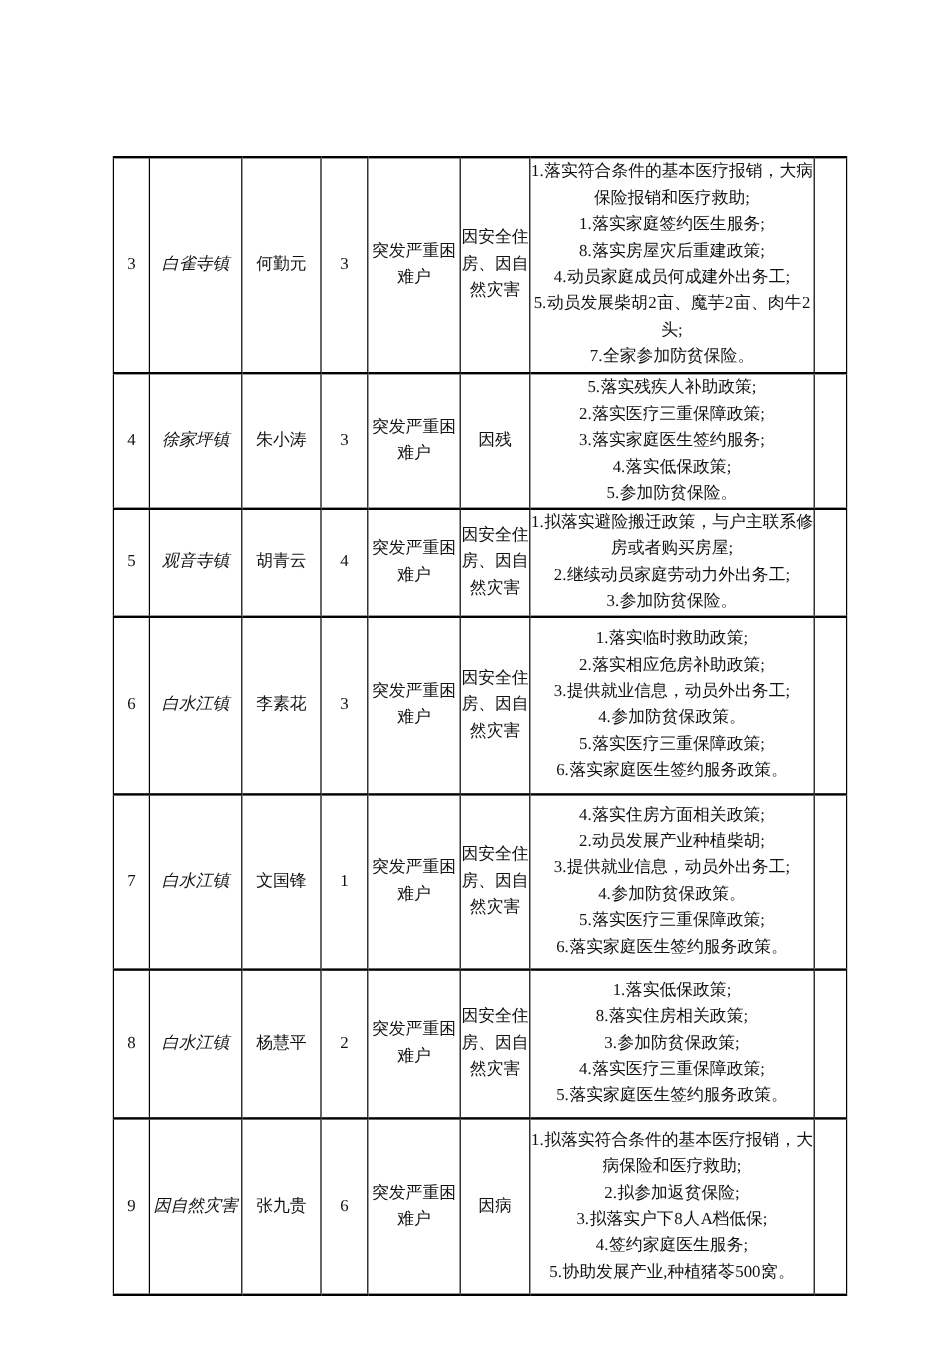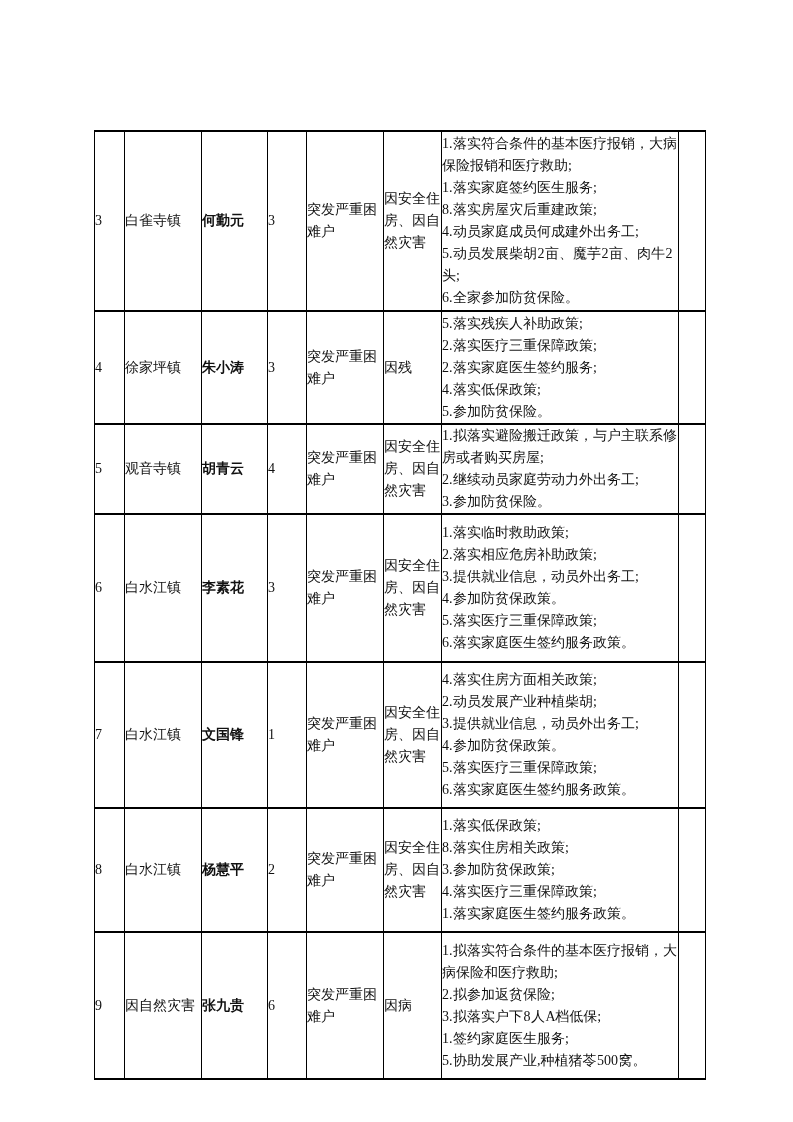--- a/index.html
+++ b/index.html
@@ -21,39 +21,40 @@
     top: 130px;
     border-collapse: collapse;
     table-layout: fixed;
     width: 611px;
   }
   table.report-table td {
     border: 1px solid #000000;
     border-top-width: 2px;
     border-bottom-width: 2px;
     vertical-align: middle;
+    text-align: center;
     font-size: 14px;
     line-height: 22px;
     color: #111111;
     padding: 0;
     overflow: hidden;
     word-break: normal;
   }
   
   tr.row-0 { height: 180px; }
   tr.row-1 { height: 113px; }
   tr.row-2 { height: 87px;  }
   tr.row-3 { height: 148px; }
   tr.row-4 { height: 146px; }
   tr.row-5 { height: 124px; }
   tr.row-6 { height: 147px; }
 
   td.cell-no      { }
-  td.cell-town    { padding: 0 2px; }
-  td.cell-person  { padding: 0 2px; font-weight: bold; }
+  td.cell-town    { padding: 0 2px; font-style: italic; }
+  td.cell-person  { padding: 0 2px; }
   td.cell-count   { }
   td.cell-category{ padding: 0 8px; }
   td.cell-reason  { padding: 0 5px; }
   td.cell-measures{
     text-align: left;
     padding: 2px 4px 2px 8px;
     word-spacing: -3px;
   }
   td.cell-note { }
   .measure-item { margin: 0; }
@@ -80,35 +81,35 @@
           <td class="cell-person">何勤元</td>
           <td class="cell-count">3</td>
           <td class="cell-category">突发严重困难户</td>
           <td class="cell-reason">因安全住房、因自然灾害</td>
           <td class="cell-measures">
             <div class="measure-item">1. 落实符合条件的基本医疗报销，大病保险报销和医疗救助;</div>
             <div class="measure-item">1. 落实家庭签约医生服务;</div>
             <div class="measure-item">8. 落实房屋灾后重建政策;</div>
             <div class="measure-item">4. 动员家庭成员何成建外出务工;</div>
             <div class="measure-item">5. 动员发展柴胡 2 亩、魔芋 2 亩、肉牛 2 头;</div>
-            <div class="measure-item">6. 全家参加防贫保险。</div>
+            <div class="measure-item">7. 全家参加防贫保险。</div>
           </td>
           <td class="cell-note"></td>
         </tr>
         <tr class="row-1">
           <td class="cell-no">4</td>
           <td class="cell-town">徐家坪镇</td>
           <td class="cell-person">朱小涛</td>
           <td class="cell-count">3</td>
           <td class="cell-category">突发严重困难户</td>
           <td class="cell-reason">因残</td>
           <td class="cell-measures">
             <div class="measure-item">5. 落实残疾人补助政策;</div>
             <div class="measure-item">2. 落实医疗三重保障政策;</div>
-            <div class="measure-item">2. 落实家庭医生签约服务;</div>
+            <div class="measure-item">3. 落实家庭医生签约服务;</div>
             <div class="measure-item">4. 落实低保政策;</div>
             <div class="measure-item">5. 参加防贫保险。</div>
           </td>
           <td class="cell-note"></td>
         </tr>
         <tr class="row-2">
           <td class="cell-no">5</td>
           <td class="cell-town">观音寺镇</td>
           <td class="cell-person">胡青云</td>
           <td class="cell-count">4</td>
@@ -160,35 +161,35 @@
           <td class="cell-town">白水江镇</td>
           <td class="cell-person">杨慧平</td>
           <td class="cell-count">2</td>
           <td class="cell-category">突发严重困难户</td>
           <td class="cell-reason">因安全住房、因自然灾害</td>
           <td class="cell-measures">
             <div class="measure-item">1. 落实低保政策;</div>
             <div class="measure-item">8. 落实住房相关政策;</div>
             <div class="measure-item">3. 参加防贫保政策;</div>
             <div class="measure-item">4. 落实医疗三重保障政策;</div>
-            <div class="measure-item">1. 落实家庭医生签约服务政策。</div>
+            <div class="measure-item">5. 落实家庭医生签约服务政策。</div>
           </td>
           <td class="cell-note"></td>
         </tr>
         <tr class="row-6">
           <td class="cell-no">9</td>
           <td class="cell-town">因自然灾害</td>
           <td class="cell-person">张九贵</td>
           <td class="cell-count">6</td>
           <td class="cell-category">突发严重困难户</td>
           <td class="cell-reason">因病</td>
           <td class="cell-measures">
             <div class="measure-item">1. 拟落实符合条件的基本医疗报销，大病保险和医疗救助;</div>
             <div class="measure-item">2. 拟参加返贫保险;</div>
             <div class="measure-item">3. 拟落实户下 8 人 A 档低保;</div>
-            <div class="measure-item">1. 签约家庭医生服务;</div>
+            <div class="measure-item">4. 签约家庭医生服务;</div>
             <div class="measure-item">5. 协助发展产业,种植猪苓 500 窝。</div>
           </td>
           <td class="cell-note"></td>
         </tr>
       </tbody>
   </table>
 </div>
 
 </body></html>

